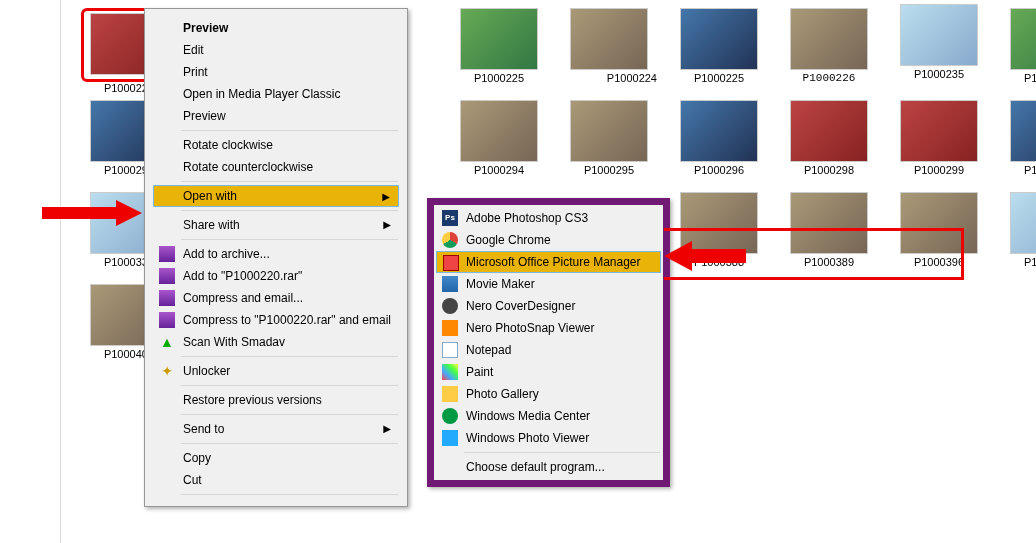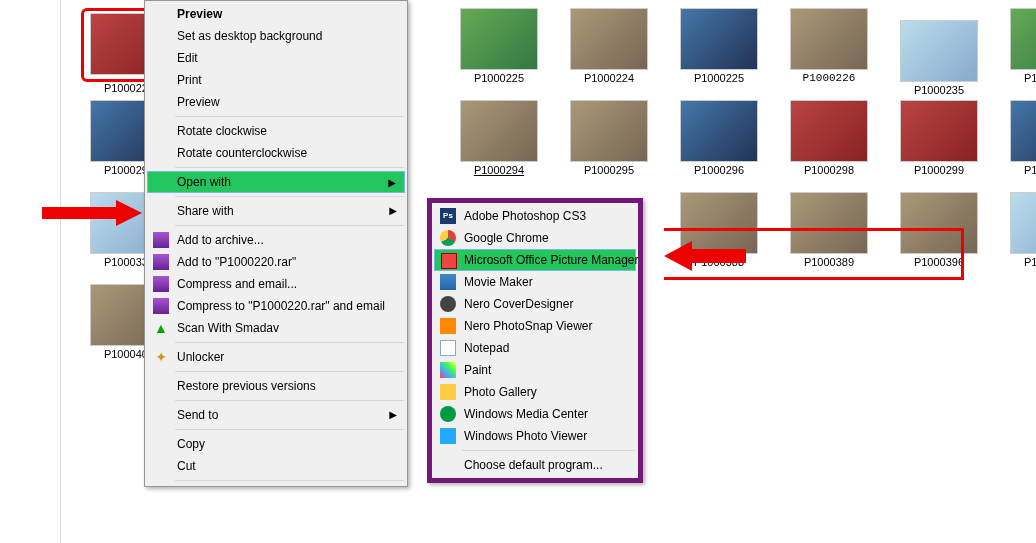--- a/index.html
+++ b/index.html
@@ -41,58 +41,58 @@
 .thumb.red { background: linear-gradient(135deg,#b44,#822); }
 .thumb.blue { background: linear-gradient(135deg,#47a,#235); }
 .thumb.green { background: linear-gradient(135deg,#6a5,#374); }
 .thumb.brown { background: linear-gradient(135deg,#a97,#765); }
 .thumb.sky { background: linear-gradient(135deg,#bde,#8ac); }
 .thumb-label { font-size: 11px; color: #000; }
 .selected-thumb { border: 3px solid #e00; border-radius: 6px; padding: 2px; }
 .ctx-menu {
   position: absolute;
   left: 144px;
-  top: 0;
+  top: 8px;
   width: 264px;
   background: #f0f0f0;
   border: 1px solid #979797;
   box-shadow: 2px 2px 4px rgba(0,0,0,.3);
-  padding: 2px;
+  padding: 8px;
   z-index: 10;
 }
 .ctx-item {
   padding: 4px 18px 4px 30px;
   position: relative;
   white-space: nowrap;
 }
 .ctx-item.bold { font-weight: bold; }
-.ctx-item.highlighted { background: #22c55e; border: 1px solid #7ab8e0; padding: 3px 17px 3px 29px; }
+.ctx-item.highlighted { background: #eab308; border: 1px solid #7ab8e0; padding: 3px 17px 3px 29px; }
 .ctx-sep { height: 1px; background: #d7d7d7; margin: 3px 1px 3px 28px; }
 .ctx-icon {
   position: absolute;
   left: 6px;
   top: 3px;
   width: 16px;
   height: 16px;
   font-size: 14px;
   text-align: center;
 }
 .ctx-arrow {
   position: absolute;
   right: 8px;
   top: 5px;
   font-size: 10px;
 }
 .submenu {
   position: absolute;
   left: 427px;
   top: 198px;
-  width: 216px;
+  width: 243px;
   background: #f0f0f0;
-  border: 5px solid #701a75;
+  border: 7px solid #701a75;
   box-shadow: 2px 2px 4px rgba(0,0,0,.3);
   padding: 2px;
   z-index: 11;
 }
 .submenu .ctx-item { padding: 4px 12px 4px 30px; }
 .submenu .ctx-item.highlighted { padding: 3px 16px 3px 29px; }
 .annot-arrow-left {
   position: absolute;
   left: 42px;
   top: 200px;
@@ -164,45 +164,45 @@
       <div class="thumb-item" style="left: 20px; top: 8px;">
         <div class="selected-thumb">
           <div class="thumb red"></div>
         </div>
         <div class="thumb-label">P1000220</div>
       </div>
       <div class="thumb-item" style="left: 390px; top: 8px;">
         <div class="thumb green"></div>
         <div class="thumb-label">P1000225</div>
       </div>
-      <div class="thumb-item" style="left: 500px; top: 8px;">
+      <div class="thumb-item" style="left: 500px; top: 8px; text-align: right;">
         <div class="thumb brown"></div>
         <div class="thumb-label">P1000224</div>
       </div>
       <div class="thumb-item" style="left: 610px; top: 8px;">
         <div class="thumb blue"></div>
         <div class="thumb-label">P1000225</div>
       </div>
       <div class="thumb-item" style="left: 720px; top: 8px; font-family: Liberation Mono, monospace;">
         <div class="thumb brown"></div>
         <div class="thumb-label">P1000226</div>
       </div>
-      <div class="thumb-item" style="left: 830px; top: 20px;">
+      <div class="thumb-item" style="left: 830px; top: 4px;">
         <div class="thumb sky"></div>
         <div class="thumb-label">P1000235</div>
       </div>
       <div class="thumb-item" style="left: 940px; top: 8px;">
         <div class="thumb green"></div>
         <div class="thumb-label">P1000273</div>
       </div>
       <div class="thumb-item" style="left: 20px; top: 100px;">
         <div class="thumb blue"></div>
         <div class="thumb-label">P1000292</div>
       </div>
-      <div class="thumb-item" style="left: 390px; top: 100px; text-decoration: underline;">
+      <div class="thumb-item" style="left: 390px; top: 100px;">
         <div class="thumb brown"></div>
         <div class="thumb-label">P1000294</div>
       </div>
       <div class="thumb-item" style="left: 500px; top: 100px;">
         <div class="thumb brown"></div>
         <div class="thumb-label">P1000295</div>
       </div>
       <div class="thumb-item" style="left: 610px; top: 100px;">
         <div class="thumb blue"></div>
         <div class="thumb-label">P1000296</div>
@@ -241,23 +241,23 @@
       </div>
       <div class="thumb-item" style="left: 20px; top: 284px;">
         <div class="thumb brown"></div>
         <div class="thumb-label">P1000400</div>
       </div>
     </div>
 </div>
 
 <div class="ctx-menu">
   <div class="ctx-item bold"><span>Preview</span></div>
-  <div class="ctx-item"><span>Set as desktop background</span></div>
   <div class="ctx-item"><span>Edit</span></div>
   <div class="ctx-item"><span>Print</span></div>
+  <div class="ctx-item"><span>Open in Media Player Classic</span></div>
   <div class="ctx-item"><span>Preview</span></div>
   <div class="ctx-sep"></div>
   <div class="ctx-item"><span>Rotate clockwise</span></div>
   <div class="ctx-item"><span>Rotate counterclockwise</span></div>
   <div class="ctx-sep"></div>
   <div class="ctx-item highlighted"><span>Open with</span><span class="ctx-arrow">▶</span></div>
   <div class="ctx-sep"></div>
   <div class="ctx-item"><span>Share with</span><span class="ctx-arrow">▶</span></div>
   <div class="ctx-sep"></div>
   <div class="ctx-item"><span class="ctx-icon icon-rar"></span><span>Add to archive...</span></div>

